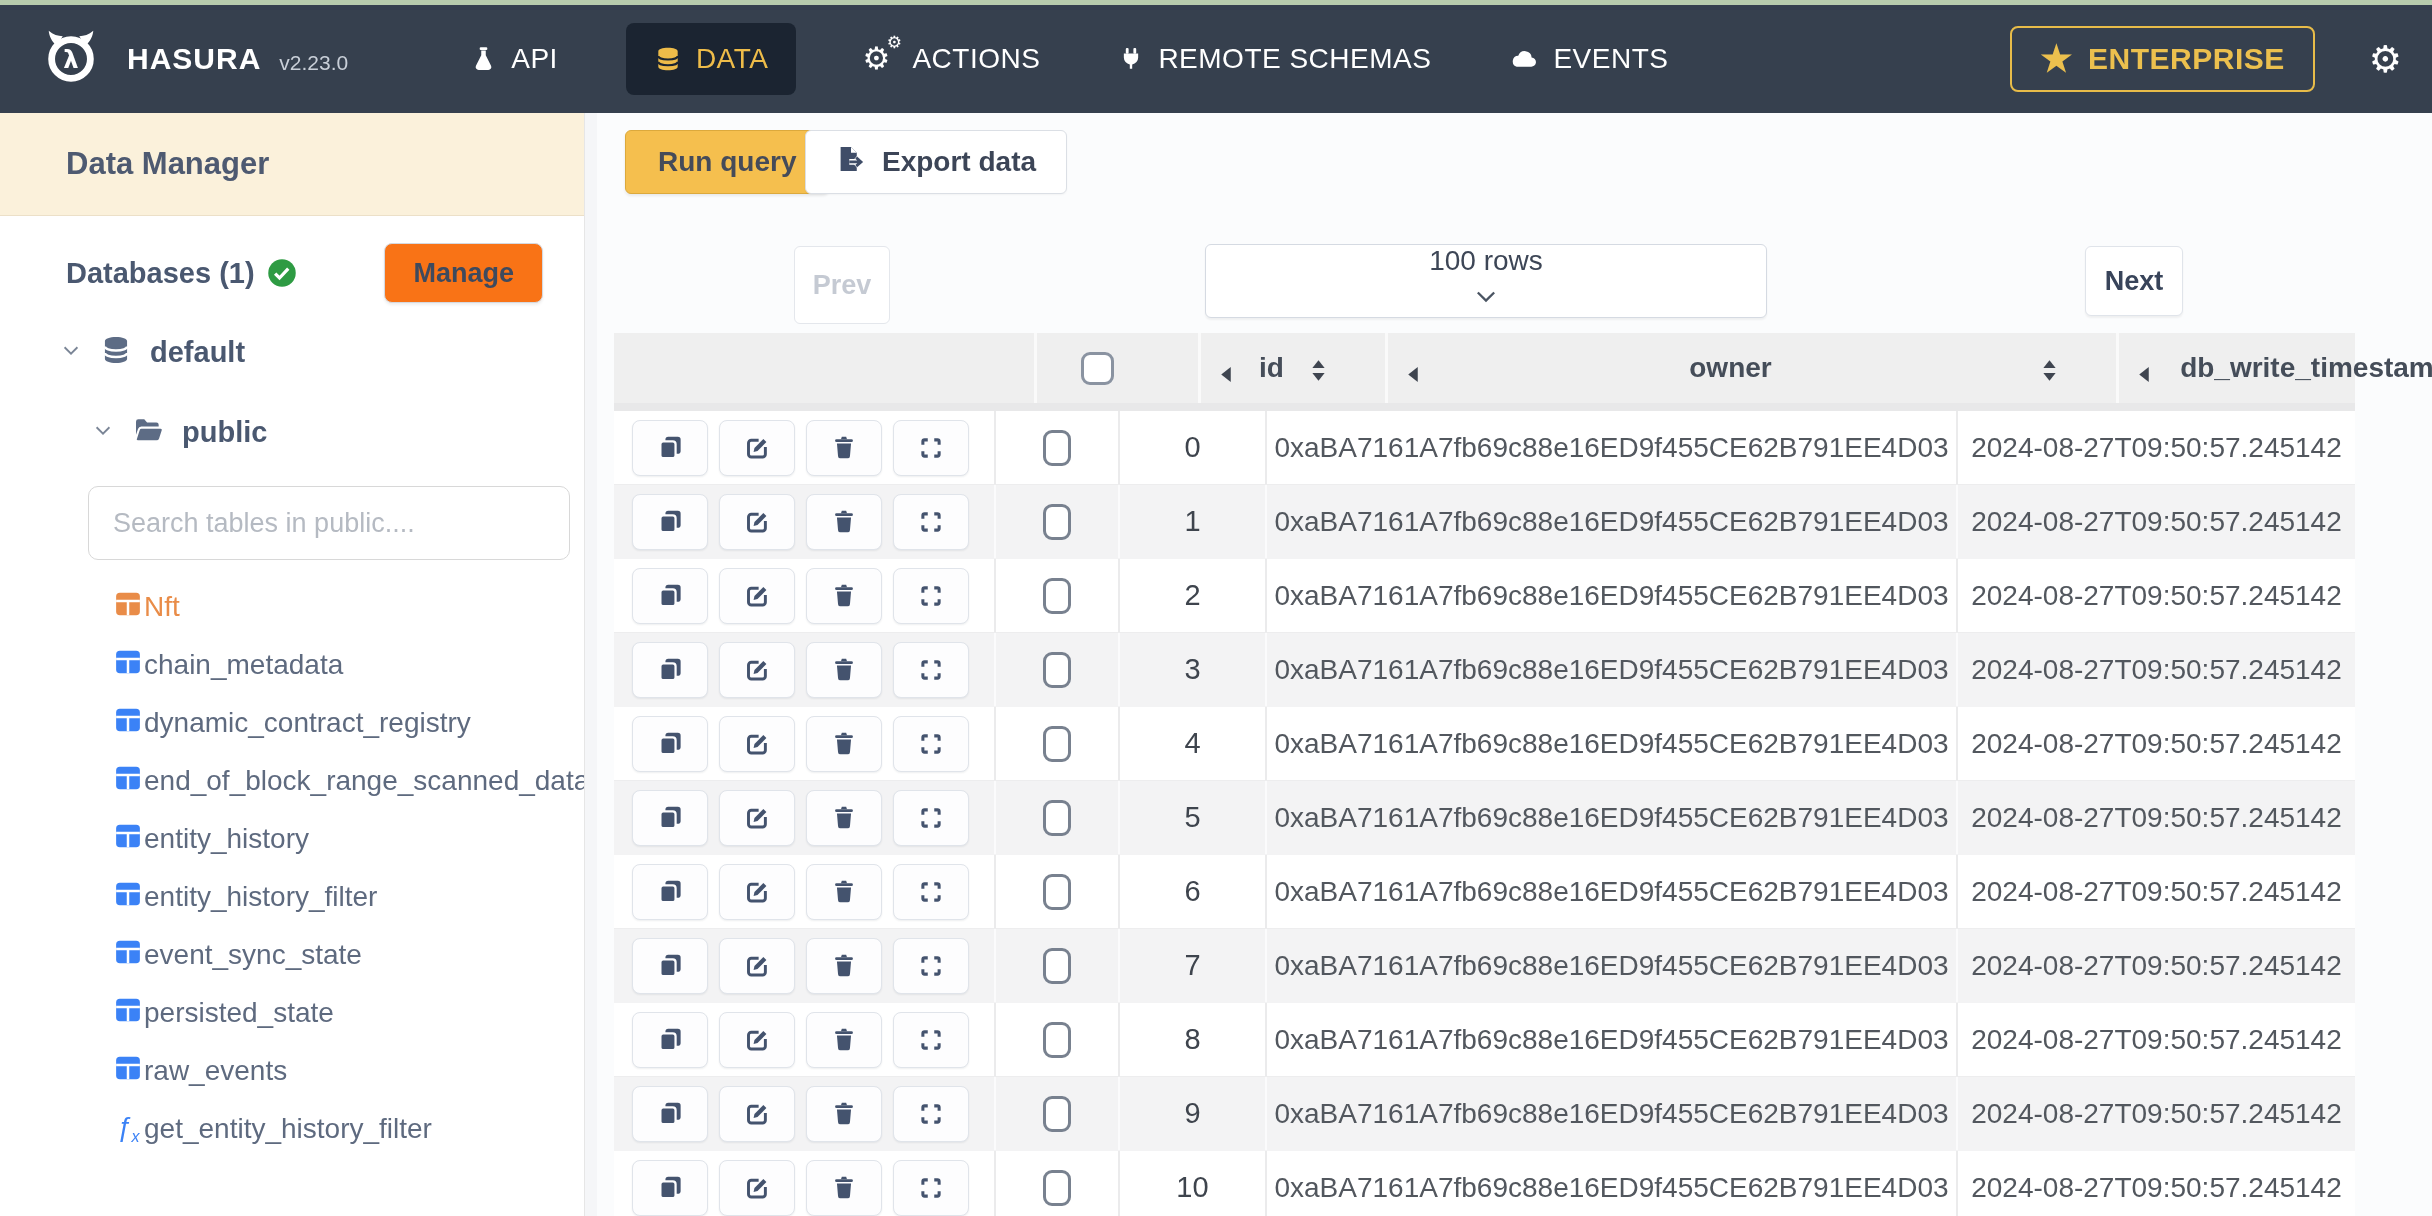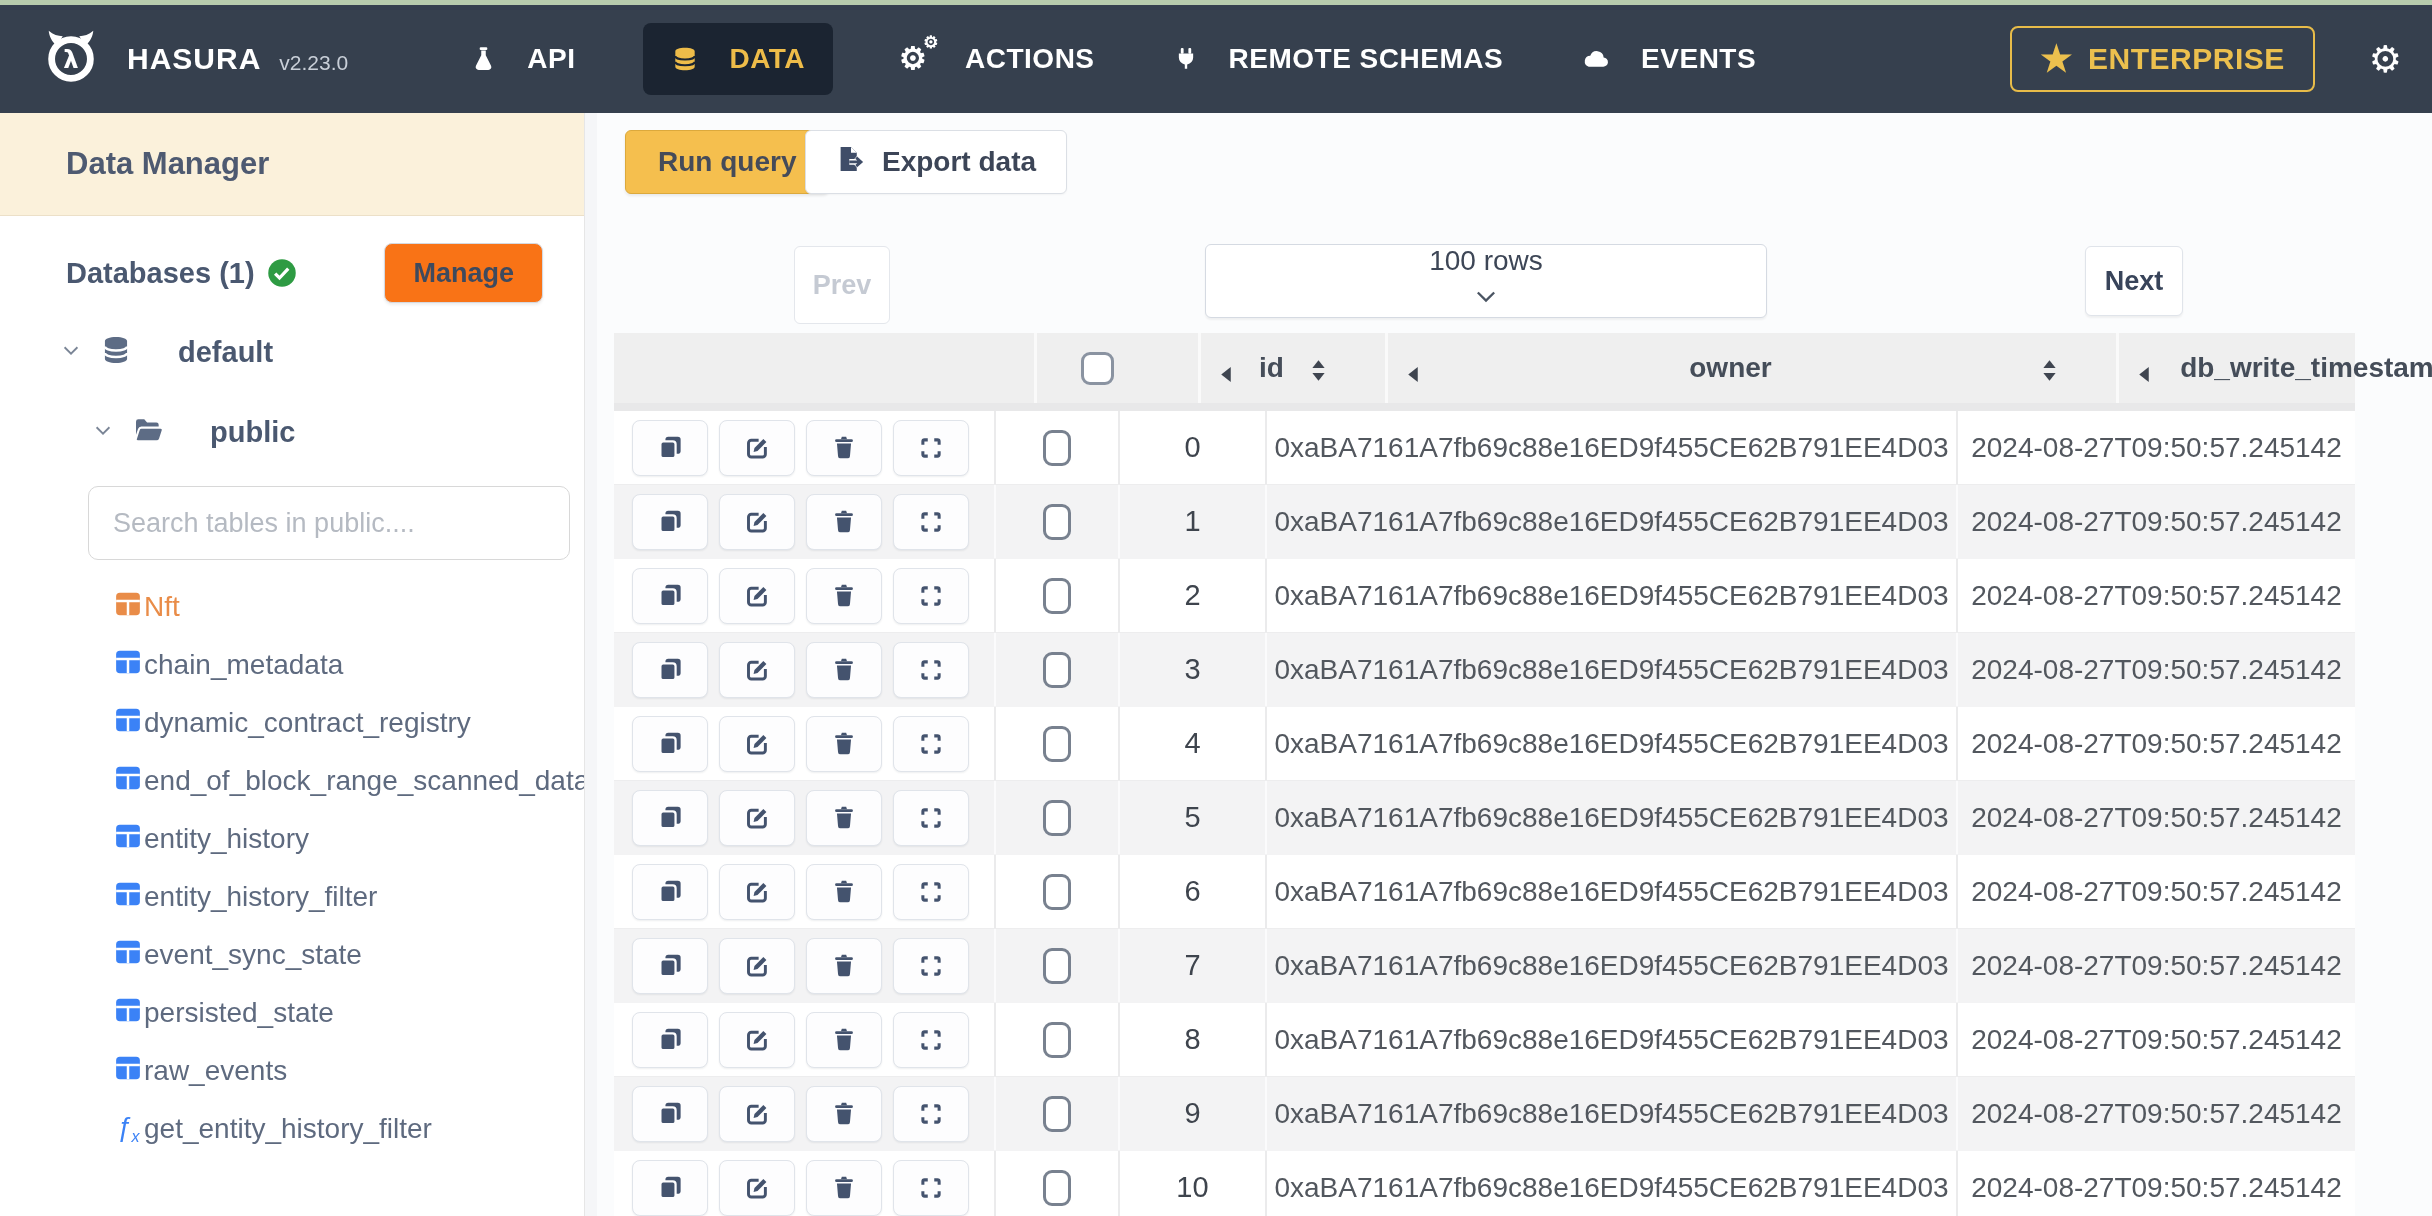--- a/index.html
+++ b/index.html
@@ -7,21 +7,21 @@
   body { font-family:"Liberation Sans", sans-serif; background:#fbfcfd; position:relative; }
 
   
   .top-strip { position:absolute; top:0; left:0; width:100%; height:5px; background:#b8ccad; }
   .navbar { position:absolute; top:5px; left:0; width:100%; height:108px; background:#36404e;
             display:flex; align-items:center; padding:0 30px 0 40px; }
   .logo-wrap { display:flex; align-items:center; }
   .brand { margin-left:25px; font-size:30px; font-weight:bold; color:#fff; letter-spacing:1px; }
   .version { margin-left:18px; margin-top:8px; font-size:21px; color:#c9cfd8; }
   .nav-items { display:flex; align-items:center; margin-left:112px; }
-  .nav-item { display:flex; align-items:center; gap:30px; color:#fff; font-size:28px; font-weight:bold;
+  .nav-item { display:flex; align-items:center; gap:14px; color:#fff; font-size:28px; font-weight:normal;
               letter-spacing:.5px; margin-right:58px; cursor:pointer; padding:20px 10px; border-radius:8px; }
   .nav-item svg { display:block; }
   .nav-item.active { background:#1b2431; padding:20px 28px; color:#eebc49; }
   .gears-combo { position:relative; width:34px; height:32px; }
   .gears-combo .g-big { position:absolute; left:-2px; top:0px; font-size:31px; line-height:32px; color:#fff; }
   .gears-combo .g-small { position:absolute; right:-4px; top:-9px; font-size:17px; line-height:17px; color:#fff; }
   .enterprise-btn { margin-left:auto; display:flex; align-items:center; gap:15px; height:66px;
                     border:2.5px solid #e8bc49; border-radius:8px; padding:0 28px; color:#ecc04e;
                     font-size:30px; font-weight:bold; letter-spacing:.5px; cursor:pointer; }
   .enterprise-btn .star { font-size:36px; line-height:36px; color:#ecc04e; }
@@ -34,21 +34,21 @@
                     font-size:31px; font-weight:bold; color:#4e5a71; border-bottom:1px solid #ece0c8; }
   .db-row { height:94px; display:flex; align-items:center; padding:0 54px 0 66px; margin-top:10px; }
   .db-label { font-size:29px; font-weight:bold; color:#4a5870; }
   .check-badge { margin-left:12px; width:30px; height:30px; }
   .manage-btn { margin-left:auto; height:60px; padding:0 28px; background:#f97316; border:1px solid #d5d9e0;
                 border-radius:8px; font-size:27px; font-weight:bold; color:#3e4a5e; cursor:pointer;
                 box-shadow:0 2px 3px rgba(0,0,0,.07); }
   .tree-row { display:flex; align-items:center; gap:18px; height:64px; cursor:pointer; }
   .tree-row.lvl1 { padding-left:60px; }
   .tree-row.lvl2 { padding-left:92px; margin-top:16px; }
-  .tree-label { font-size:29px; font-weight:bold; color:#4a5870;margin-left:28px; }
+  .tree-label { font-size:29px; font-weight:bold; color:#4a5870; }
   .search-input { display:block; margin:22px 0 6px 88px; width:482px; height:74px; border:1.5px solid #d8d8d8;
                   border-radius:10px; padding:0 24px; font-size:27px; color:#444;
                   font-family:"Liberation Sans",sans-serif; outline:none; }
   .search-input::placeholder { color:#b5bac2; }
   .table-list { margin-top:18px; }
   .side-item { height:58px; display:flex; align-items:center; padding-left:112px;
                font-size:28px; color:#5e6a7f; cursor:pointer; }
   .side-item .icon-slot { width:32px; height:32px; display:flex; align-items:center; justify-content:center; color:#3b82f6; }
   .side-item.active { color:#e98c48; }
   .side-item.active .icon-slot { color:#e98c48; }

